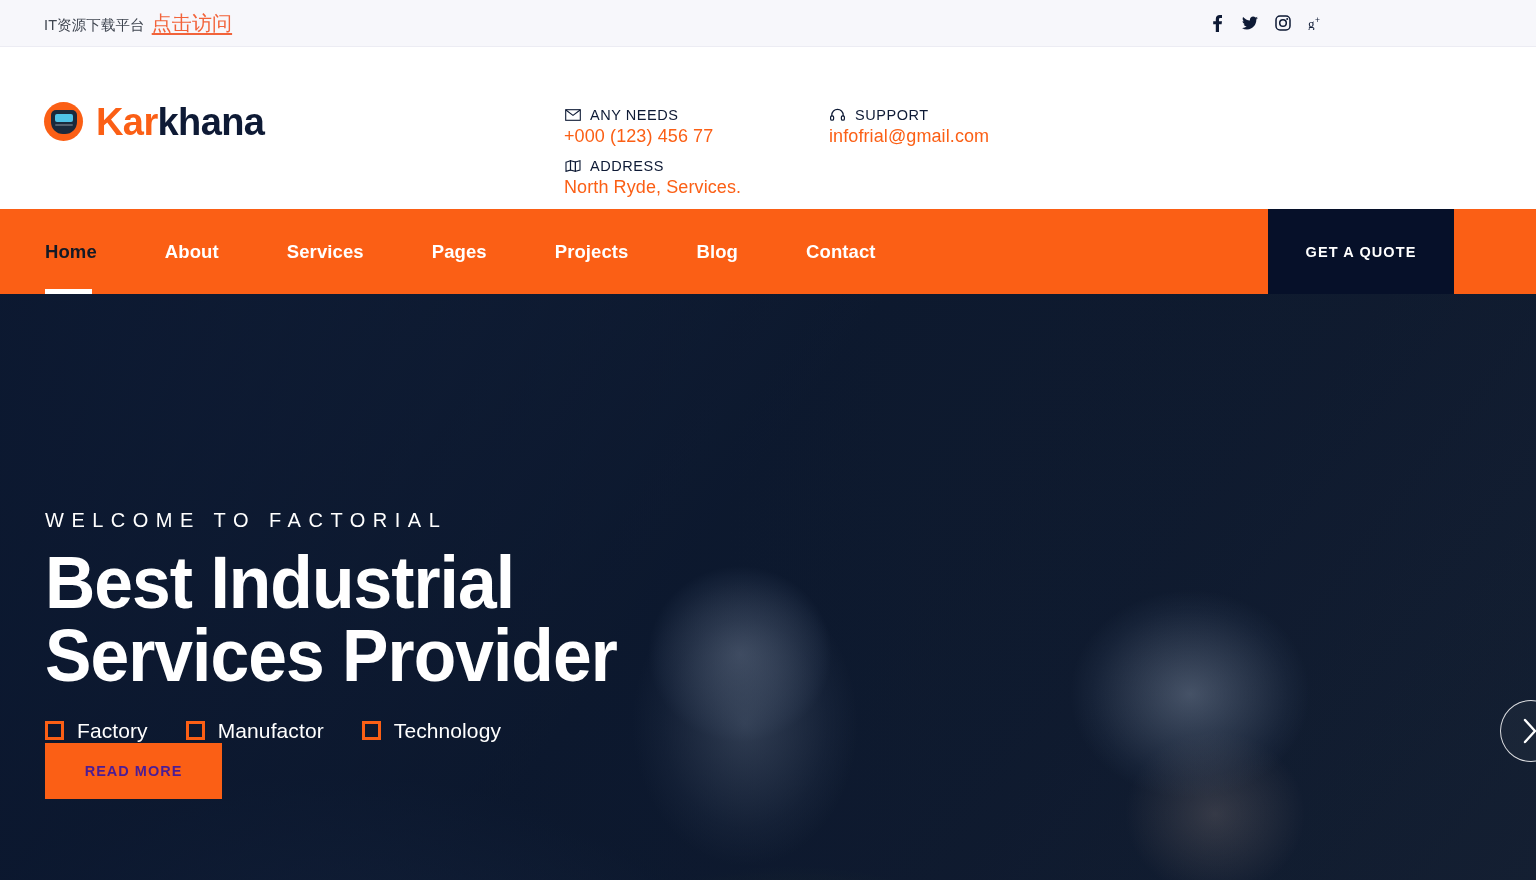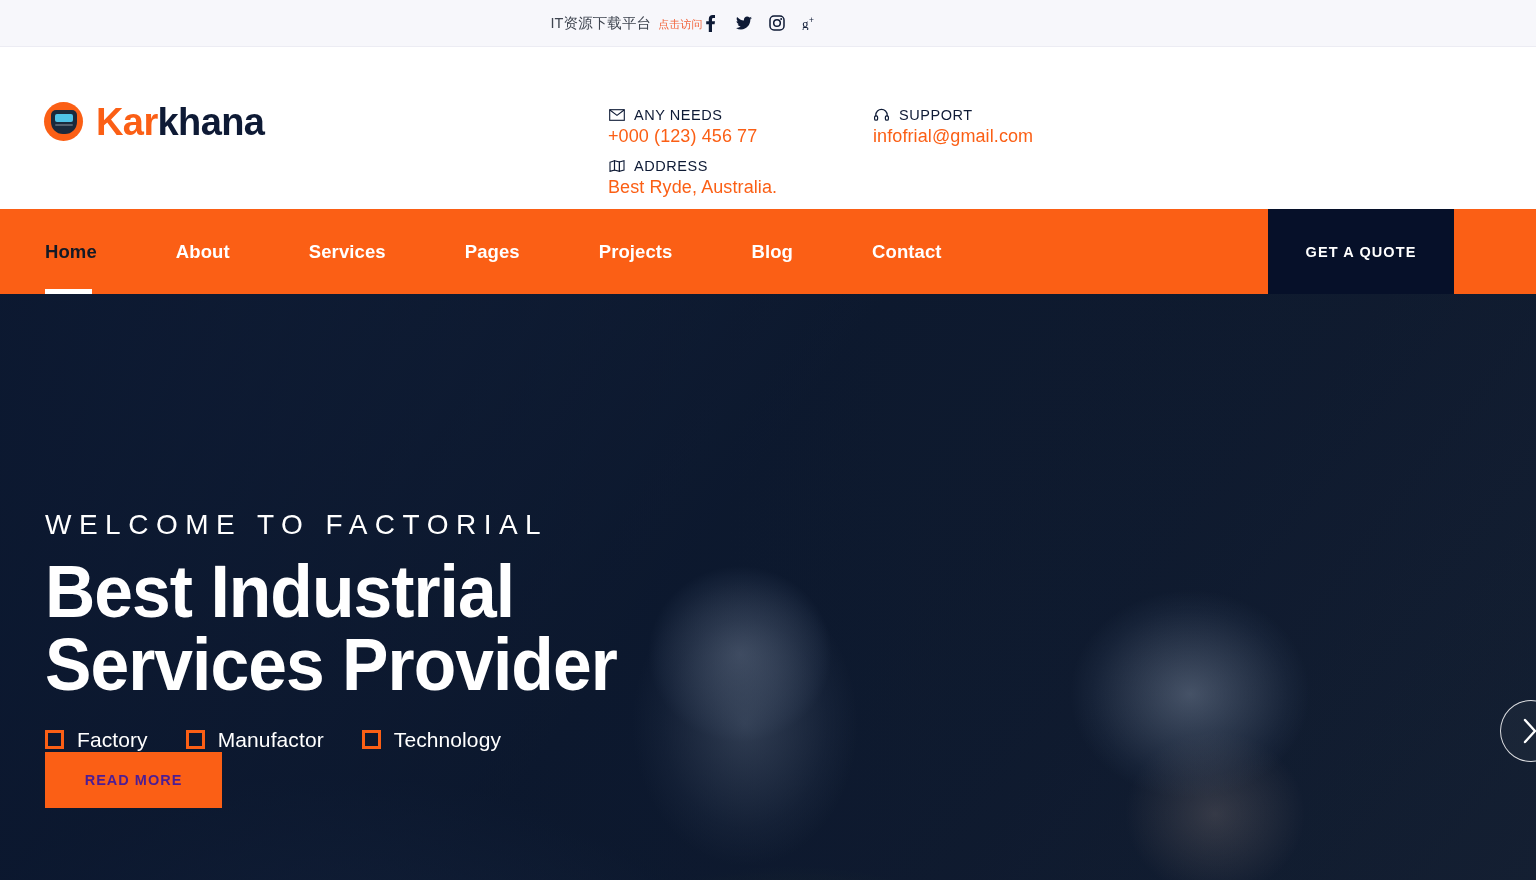--- a/index.html
+++ b/index.html
@@ -9,37 +9,38 @@
     background:#ffffff;
     -webkit-font-smoothing:antialiased;
   }
 
   
   .topbar{
     height:47px;
     background:#f7f7fb;
     display:flex;
     align-items:center;
-    justify-content:center;
+    justify-content:space-between;
     padding:0 22px 0 44px;
     border-bottom:1px solid #ececf3;
   }
   .topbar-left{
     font-size:14.5px;
     color:#3f4550;
     letter-spacing:.1px;
     display:flex;
     align-items:baseline;
     gap:7px;
   }
   .topbar-link{
     color:#f2633a;
+    text-decoration:underline;
     text-underline-offset:3px;
     cursor:pointer;
-    font-size:11px;
+    font-size:20px;
   }
   .socials{
     display:flex;
     align-items:center;
     gap:17px;
     padding-right:190px;
   }
   .soc{
     width:16px;height:18px;
     display:flex;align-items:center;justify-content:center;
@@ -97,21 +98,21 @@
   }
   .logo-text .a{color:#fb5f15;}
   .logo-text .b{color:#0e1a35;}
 
   .contact-cols{
     display:flex;
     gap:0;
     padding-top:5px;
   }
   .ccol{width:265px;}
-  .crow{margin-bottom:4px;margin-left:44px;}
+  .crow{margin-bottom:4px;}
   .clabel{
     display:flex;align-items:center;gap:9px;
     font-size:14.5px;
     letter-spacing:.55px;
     color:#0e1a35;
     font-weight:500;
     margin-bottom:3px;
   }
   .clabel .ico{width:17px;height:15px;display:flex;align-items:center;justify-content:center;color:#0e1a35;}
   .cvalue{
@@ -127,21 +128,21 @@
     height:85px;
     background:#fb5f15;
     display:flex;
     align-items:stretch;
     position:relative;
   }
   .nav-items{
     display:flex;
     align-items:center;
     padding-left:45px;
-    gap:13px;
+    gap:2px;
     flex:0 0 auto;
   }
   .nav-item{
     font-size:18.5px;
     font-weight:700;
     color:#ffffff;
     padding:0 33px 0 0;
     margin-right:33px;
     cursor:pointer;
     position:relative;
@@ -200,21 +201,21 @@
     background:linear-gradient(90deg, rgba(10,22,45,.88) 0%, rgba(10,22,45,.62) 34%, rgba(10,22,45,.38) 60%, rgba(10,22,45,.30) 100%);
   }
   .hero-inner{
     position:relative;
     padding-left:45px;
     padding-top:215px;
     z-index:3;
   }
   .hero-kicker{
     color:#ffffff;
-    font-size:28px;
+    font-size:20px;
     font-weight:500;
     letter-spacing:7.5px;
     margin-bottom:14px;
   }
   .hero-title{
     color:#ffffff;
     font-size:74px;
     line-height:.99;
     font-weight:700;
     letter-spacing:-1px;
@@ -335,21 +336,21 @@
         <div class="clabel">
           <span class="ico">
             <svg width="16" height="12" viewBox="0 0 16 12">
                 <path d="M1 2.2l4.5-1.4v9.2L1 11.4V2.2z" fill="none" stroke="currentColor" stroke-width="1.1"></path>
                 <path d="M5.5.8L10.4 2v9.2L5.5 10V.8z" fill="none" stroke="currentColor" stroke-width="1.1"></path>
                 <path d="M10.4 2l4.6-1.2v9.2l-4.6 1.2V2z" fill="none" stroke="currentColor" stroke-width="1.1"></path>
               </svg>
           </span>
           <span>ADDRESS</span>
         </div>
-        <div class="cvalue">Best Ryde, Australia.</div>
+        <div class="cvalue">North Ryde, Services.</div>
       </div>
     </div>
 
     <div class="ccol">
       <div class="crow">
         <div class="clabel">
           <span class="ico">
             <svg width="15" height="14" viewBox="0 0 15 14">
                 <path d="M1.8 8.4V7a5.7 5.7 0 0 1 11.4 0v1.4" fill="none" stroke="currentColor" stroke-width="1.2"></path>
                 <rect x=".6" y="7.8" width="3" height="4.4" rx="1.3" fill="none" stroke="currentColor" stroke-width="1.2"></rect>

